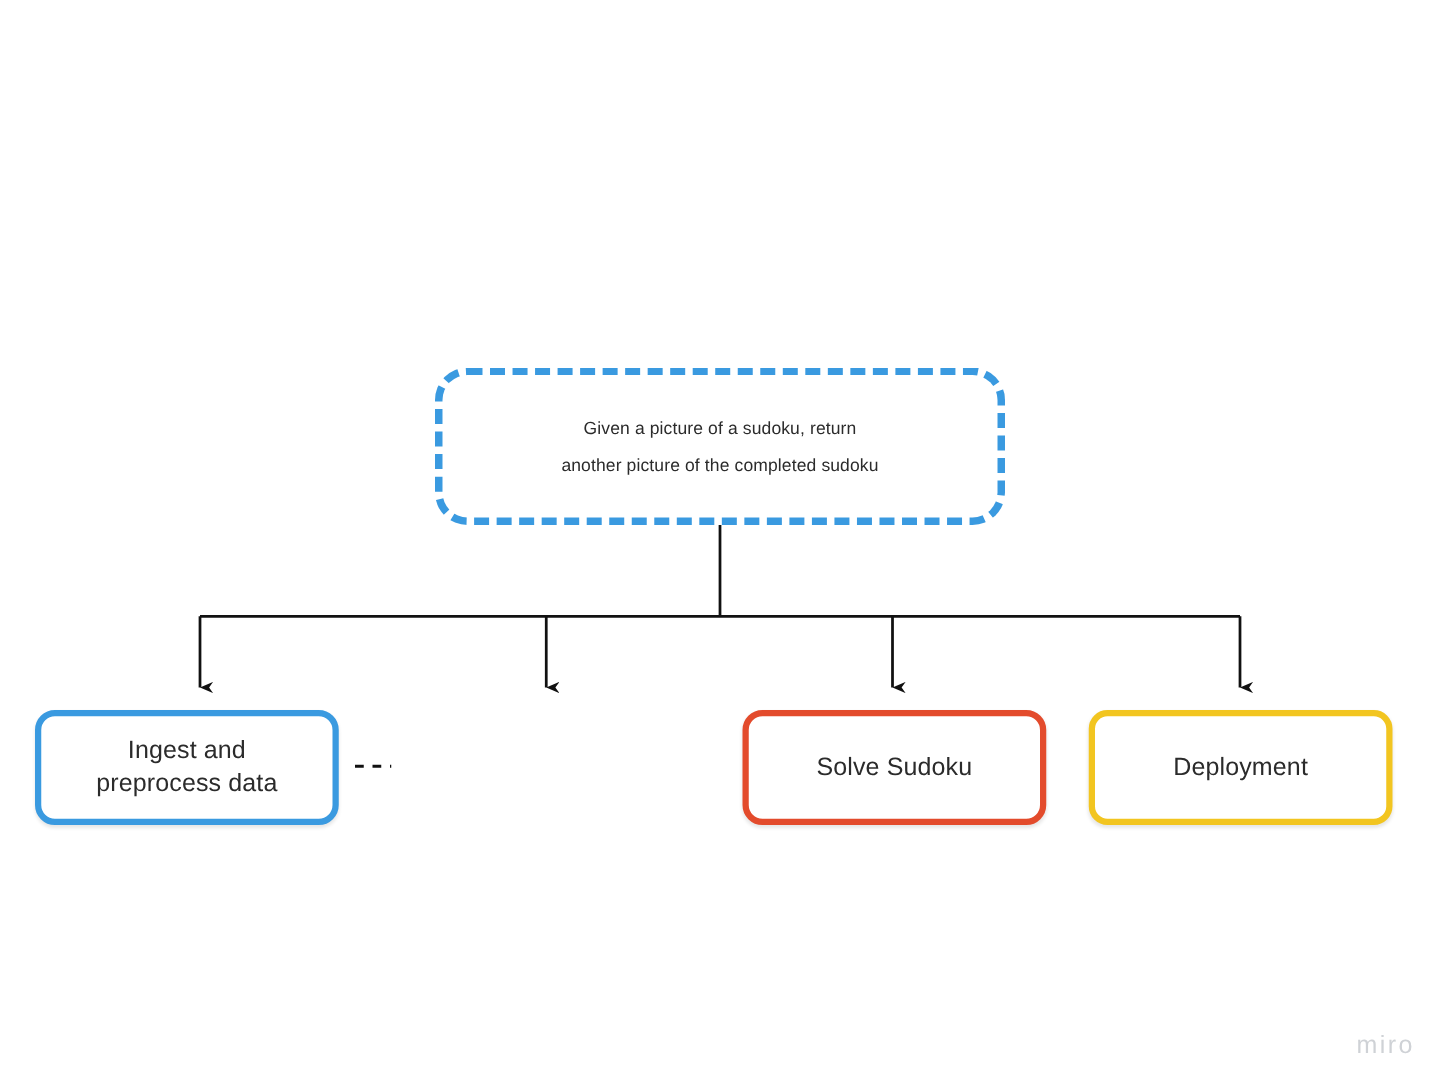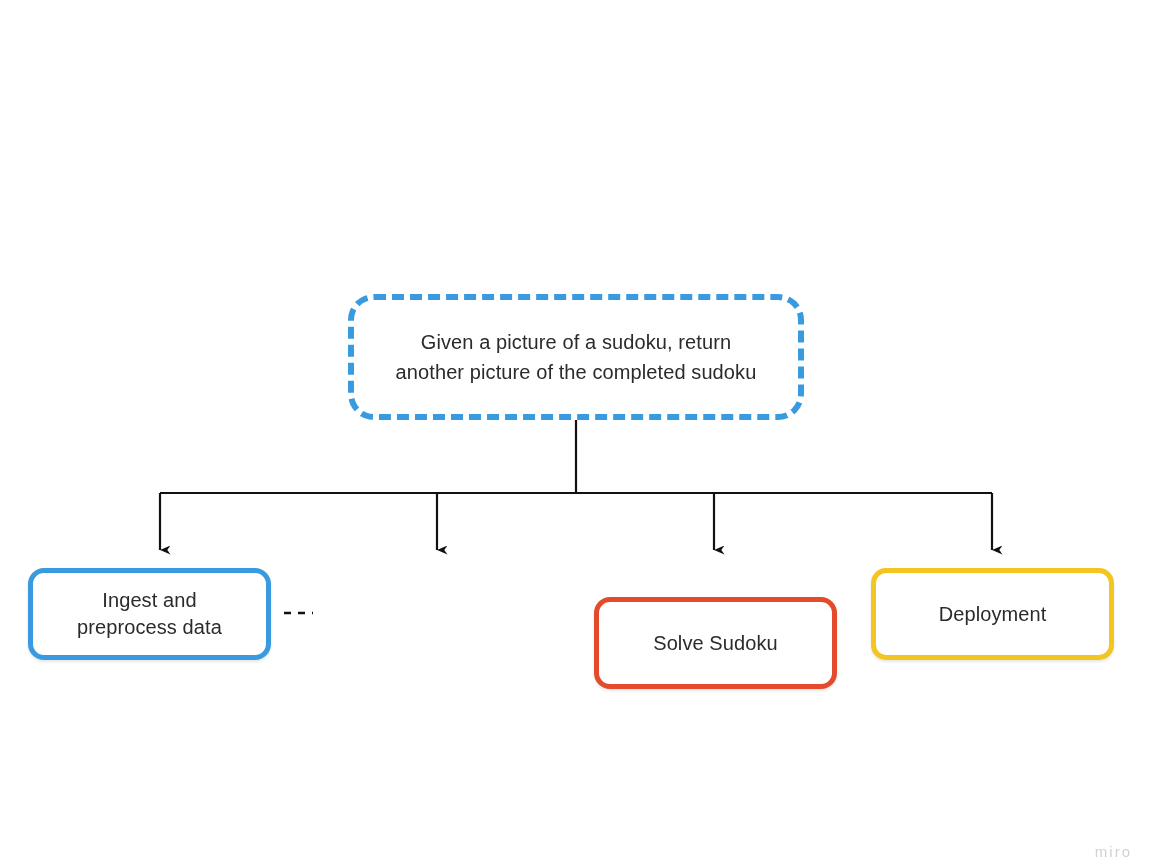--- a/index.html
+++ b/index.html
@@ -51,21 +51,21 @@
   .node-root {
     left: 348px;
     top: 294px;
     width: 456px;
     height: 126px;
     border: 6px dashed #3a9ae0;
     border-radius: 26px;
     padding: 0 14px;
   }
   .node-root .node-label {
-    font-size: 20px;
+    font-size: 14px;
     line-height: 30px;
     color: #2b2b2b;
     letter-spacing: 0.1px;
   }
 
   
   .node-leaf {
     top: 568px;
     width: 243px;
     height: 92px;
@@ -84,22 +84,22 @@
 
   .node-leaf-0 { left: 28px;  border-color: #3a9ae0; }
   .node-leaf-1 { left: 316px; border-color: #c5e03e; }
   .node-leaf-2 { left: 594px; border-color: #e34b2c; }
   .node-leaf-3 { left: 871px; border-color: #f2c520; }
 
   
   .watermark {
     position: absolute;
     right: 22px;
-    bottom: 6px;
-    font-size: 15px;
+    bottom: 18px;
+    font-size: 20px;
     letter-spacing: 2px;
     color: #cfd2d6;
     z-index: 3;
     user-select: none;
   }
 </style>
 </head>
 <body style="background: rgb(255, 255, 255);">
 
 <div id="canvas">
@@ -131,21 +131,21 @@
   </div>
 
   <div class="node node-leaf node-leaf-0" style="border-color: rgb(58, 154, 224);">
     <div class="node-label">
       <span>Ingest and</span><br>
       <span>preprocess data</span>
     </div>
   </div>
 
 
-  <div class="node node-leaf node-leaf-2" style="border-color: rgb(227, 75, 44); margin-top: 29px;">
+  <div class="node node-leaf node-leaf-2" style="border-color: rgb(227, 75, 44);">
     <div class="node-label">Solve Sudoku</div>
   </div>
 
   <div class="node node-leaf node-leaf-3" style="border-color: rgb(242, 197, 32); border-radius: 15px;">
     <div class="node-label">Deployment</div>
   </div>
 
   <div class="watermark" style="color: rgb(207, 210, 214);">miro</div>
 
 </div>

